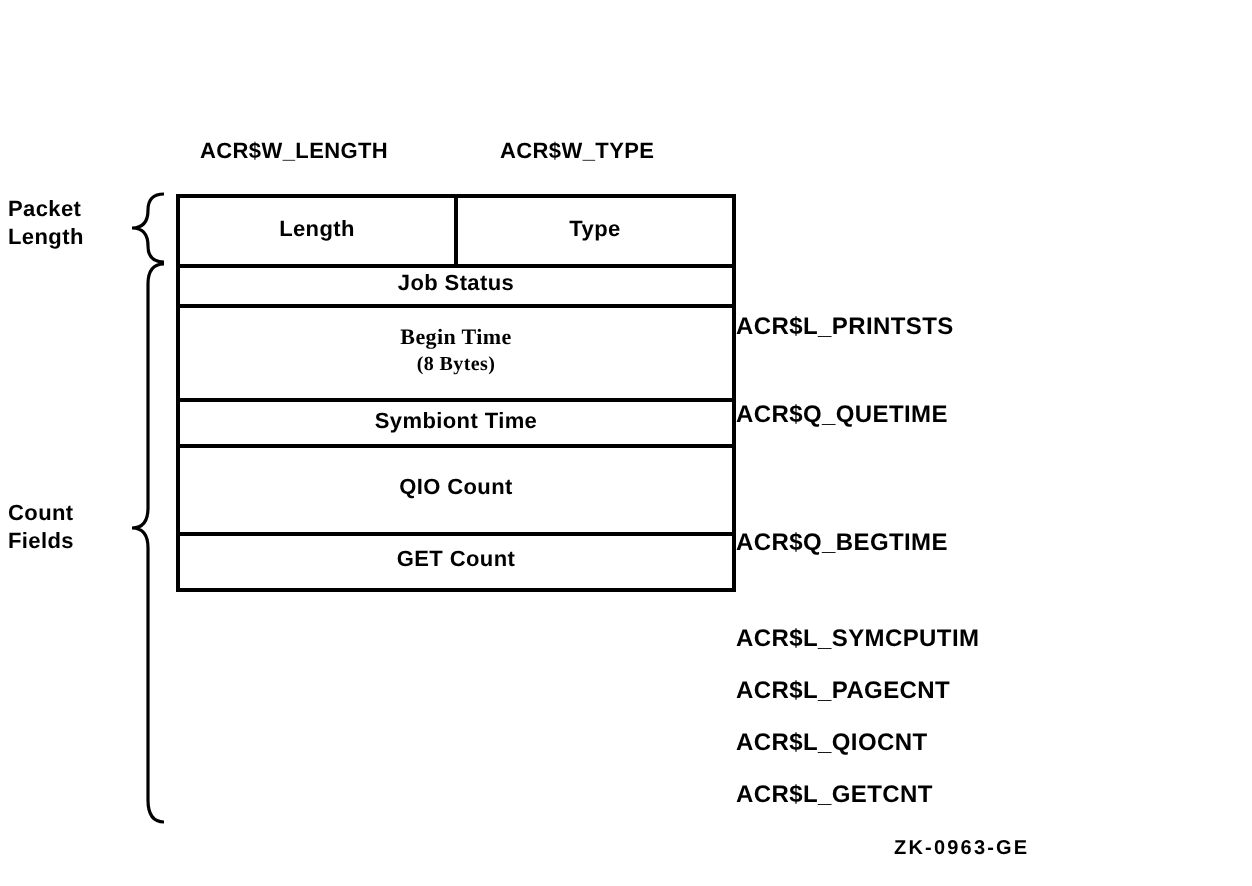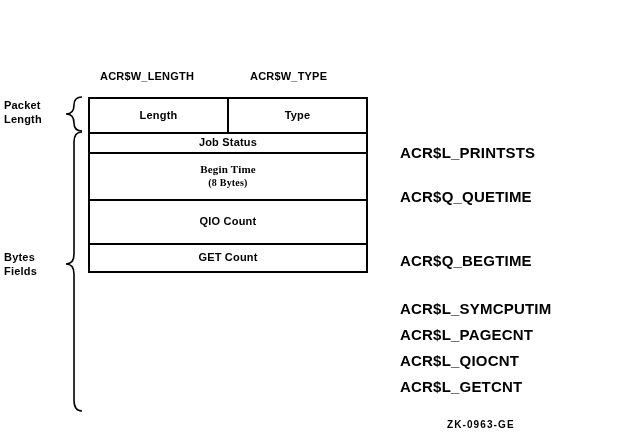--- a/index.html
+++ b/index.html
@@ -48,25 +48,26 @@
     letter-spacing: 0.2px;
   }
   #packet-table tr:first-child td { border-top: none; }
   td.split-left  { width: 50%; border-right: 2px solid #000; }
   td.split-right { width: 50%; }
   .cell-sub { font-size: 10px; font-weight: bold; display: block; }
 
   
   .side-label {
     position: absolute;
-    left: 400px;
-    font-size: 15px;
+    left: 368px;
+    font-size: 12px;
     font-weight: bold;
     letter-spacing: 0.2px;
     white-space: nowrap;
+    margin-top: 12px;
   }
 
   
   .group-label {
     position: absolute;
     font-size: 11px;
     font-weight: bold;
     letter-spacing: 0.2px;
     line-height: 1.3;
     text-align: left;
@@ -96,21 +97,21 @@
 
 <div class="col-header" id="hdr-length">ACR$W_LENGTH</div>
 <div class="col-header" id="hdr-type">ACR$W_TYPE</div>
 
 <div class="group-label" id="grp-packet-header">
   <span>Packet</span><br>
   <span>Length</span>
 </div>
 
 <div class="group-label" id="grp-data-fields">
-  <span>Bytes</span><br>
+  <span>Count</span><br>
   <span>Fields</span>
 </div>
 
 <svg class="brace" id="brace-header" width="24" height="40" viewBox="0 0 24 40">
   <path d="M20 2 Q12 2 12 10 Q12 19 4 19 Q12 19 12 28 Q12 36 20 36" fill="none" stroke="#000000" stroke-width="1.6"></path>
 </svg>
 
 <svg class="brace" id="brace-data" width="24" height="284" viewBox="0 0 24 284">
   <path d="M20 2 Q12 2 12 12 L12 124 Q12 134 4 134 Q12 134 12 144 L12 270 Q12 281 20 281" fill="none" stroke="#000000" stroke-width="1.6"></path>
 </svg>
@@ -125,20 +126,25 @@
       <td colspan="2">
         <span>Job Status</span>
       </td>
     </tr>
     <tr style="height:47px;font-family:Liberation Serif, serif;">
       <td colspan="2">
         <span>Begin Time</span>
         <span class="cell-sub">(8 Bytes)</span>
       </td>
     </tr>
+    <tr style="height:23px;">
+      <td colspan="2">
+        <span>Symbiont Time</span>
+      </td>
+    </tr>
     <tr style="height:44px;">
       <td colspan="2">
         <span>QIO Count</span>
       </td>
     </tr>
     <tr style="height:28px;">
       <td colspan="2">
         <span>GET Count</span>
       </td>
     </tr>

